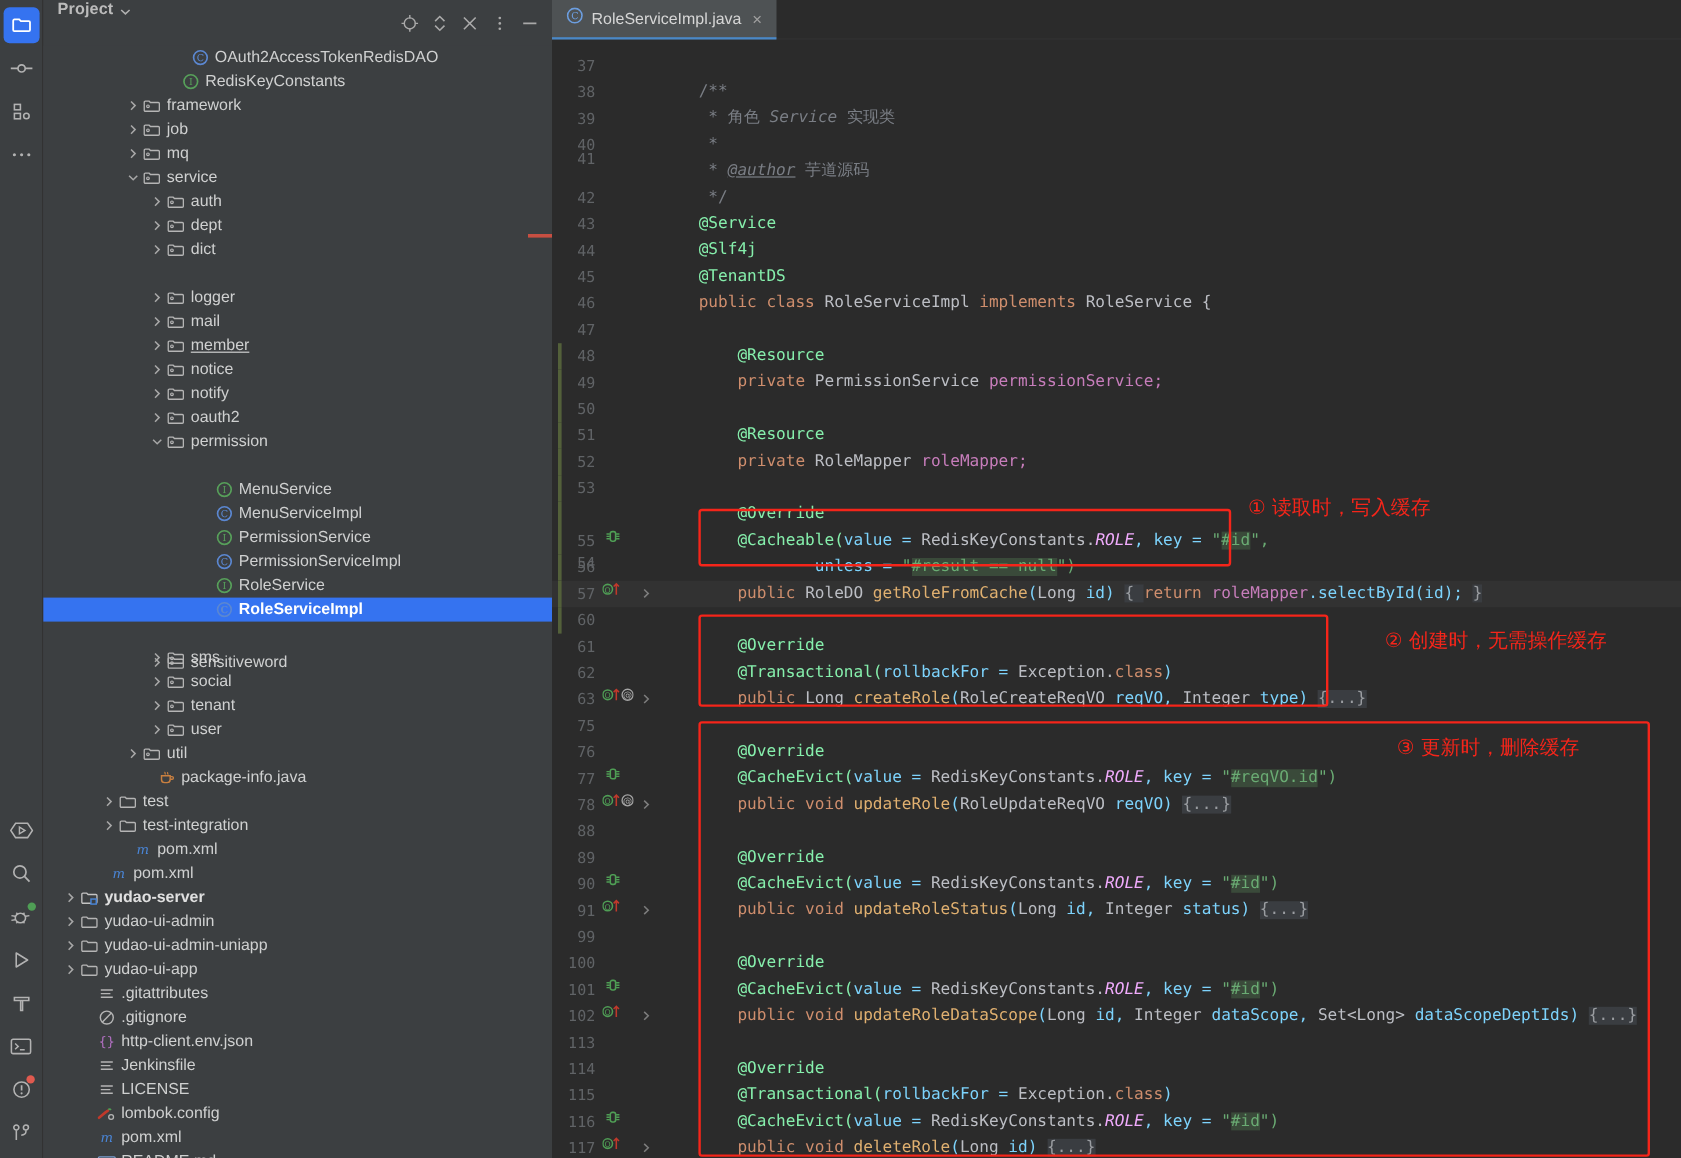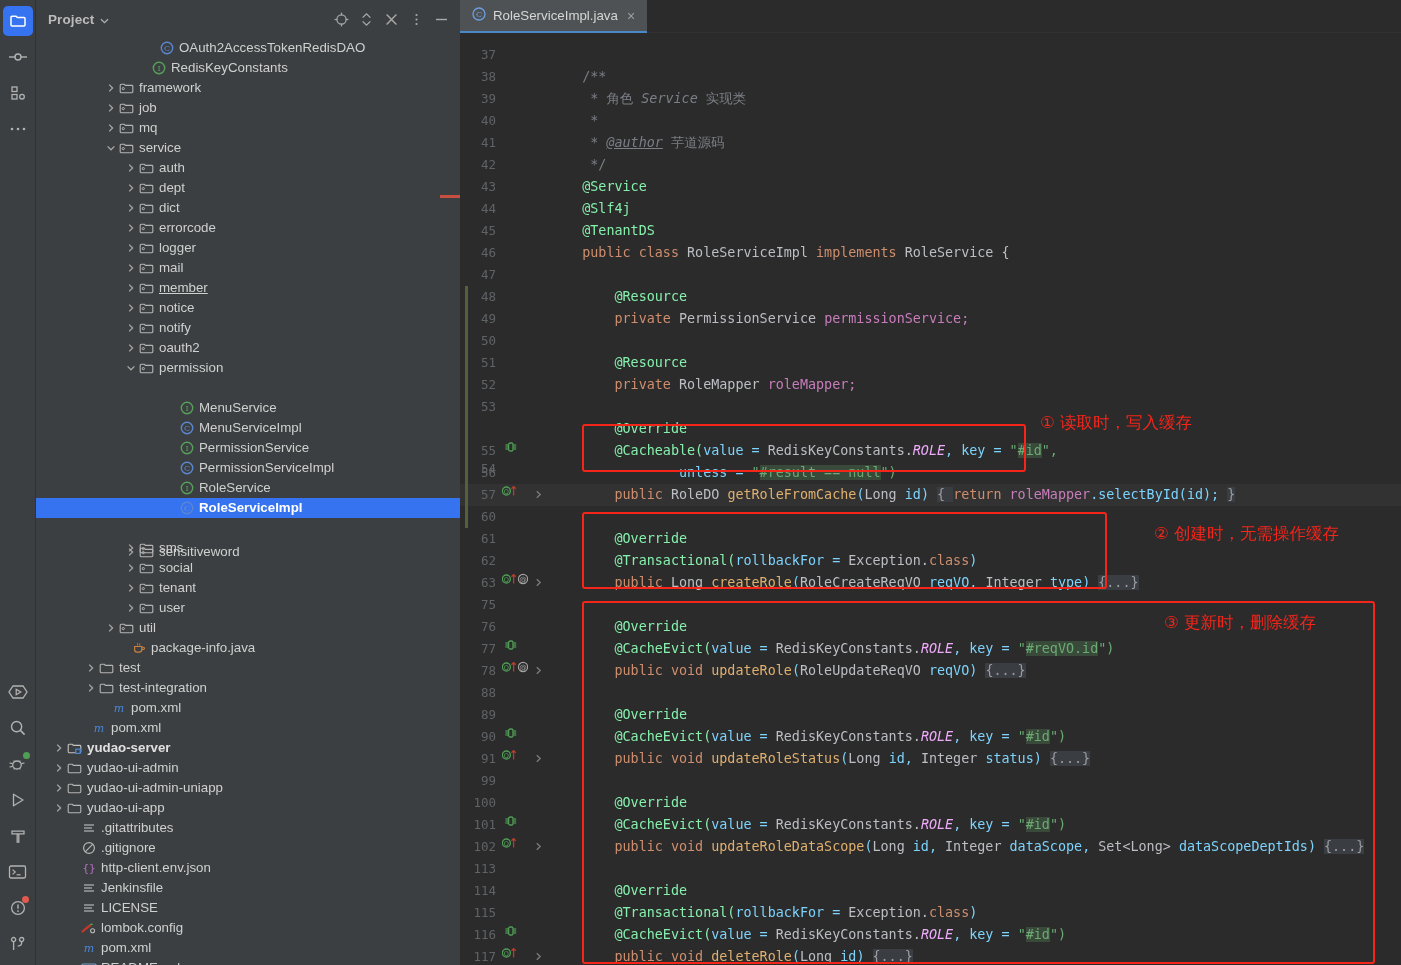--- a/index.html
+++ b/index.html
@@ -17,21 +17,21 @@
   .act-btn { width:30px; height:30px; margin-top:6px; display:flex; align-items:center;
              justify-content:center; border-radius:5px; position:relative; }
   .act-btn.active { background:#3573f0; }
   .act-btn svg { display:block; }
   .act-spacer { flex:1 1 auto; }
   .dot-badge { position:absolute; width:7px; height:7px; border-radius:50%; }
 
   
   #project-panel { width:424px; flex:0 0 424px; height:965px; background:#3c3f41;
                    display:flex; flex-direction:column; position:relative; }
-  #project-header { height:38px; flex:0 0 38px; display:flex; align-items:center;
+  #project-header { height:38px; flex:0 0 38px; display:flex; 
                     padding:0 8px 0 12px; }
   #project-title { color:#bbbbbb; font-size:13.5px; font-weight:700; letter-spacing:.1px;}
   .chev-sm { margin-left:6px; color:#b0b0b0; }
   #project-header-actions { margin-left:auto; display:flex; align-items:center; gap:3px; }
   .hdr-icon { width:22px; height:22px; display:flex; align-items:center; justify-content:center; }
 
   #tree { flex:1 1 auto; overflow:hidden; position:relative; background:#3c3f41; }
   .row { height:20px; display:flex; align-items:center; white-space:nowrap;
          font-size:13.3px; color:#cfd0d0; position:relative; }
   .row.selected { background:#3573f0; color:#ffffff; font-weight:700; }
@@ -365,34 +365,20 @@
             </svg>
           </span>
           <span class="icn">
             <svg width="15" height="13" viewBox="0 0 15 13">
               <path d="M1.2 3.2a.9.9 0 01.9-.9h3.2l1.1 1.1h6.5a.9.9 0 01.9.9v5.5a.9.9 0 01-.9.9H2.1a.9.9 0 01-.9-.9z" fill="none" stroke="#b5b5b5" stroke-width="1.1"></path>
               <circle cx="4.3" cy="6.6" r="1.1" fill="none" stroke="#b5b5b5" stroke-width="1"></circle>
             </svg>
           </span>
           <span class="lbl">dict</span>
         </div>
-        <div class="row" style="top: 180px; position: absolute; left: 0px; right: 0px;">
-          <span class="arrow" style="margin-left: 88px;">
-            <svg width="10" height="10" viewBox="0 0 10 10">
-              <path d="M3.2 1.6L6.6 5 3.2 8.4" fill="none" stroke="#a7a7a7" stroke-width="1.3"></path>
-            </svg>
-          </span>
-          <span class="icn">
-            <svg width="15" height="13" viewBox="0 0 15 13">
-              <path d="M1.2 3.2a.9.9 0 01.9-.9h3.2l1.1 1.1h6.5a.9.9 0 01.9.9v5.5a.9.9 0 01-.9.9H2.1a.9.9 0 01-.9-.9z" fill="none" stroke="#b5b5b5" stroke-width="1.1"></path>
-              <circle cx="4.3" cy="6.6" r="1.1" fill="none" stroke="#b5b5b5" stroke-width="1"></circle>
-            </svg>
-          </span>
-          <span class="lbl">errorcode</span>
-        </div>
         <div class="row" style="top: 200px; position: absolute; left: 0px; right: 0px;">
           <span class="arrow" style="margin-left: 88px;">
             <svg width="10" height="10" viewBox="0 0 10 10">
               <path d="M3.2 1.6L6.6 5 3.2 8.4" fill="none" stroke="#a7a7a7" stroke-width="1.3"></path>
             </svg>
           </span>
           <span class="icn">
             <svg width="15" height="13" viewBox="0 0 15 13">
               <path d="M1.2 3.2a.9.9 0 01.9-.9h3.2l1.1 1.1h6.5a.9.9 0 01.9.9v5.5a.9.9 0 01-.9.9H2.1a.9.9 0 01-.9-.9z" fill="none" stroke="#b5b5b5" stroke-width="1.1"></path>
               <circle cx="4.3" cy="6.6" r="1.1" fill="none" stroke="#b5b5b5" stroke-width="1"></circle>
@@ -835,21 +821,21 @@
       </div>
       <div id="tabbar-rest"></div>
     </div>
 
     <div id="code-wrap">
       <div id="gutter">
           <div class="ln" style="top: 11px;">37</div>
           <div class="ln" style="top: 33px;">38</div>
           <div class="ln" style="top: 55px;">39</div>
           <div class="ln" style="top: 77px;">40</div>
-          <div class="ln" style="top: 99px;">41</div>
+          <div class="ln" style="top: 89px;">41</div>
           <div class="ln" style="top: 121px;">42</div>
           <div class="ln" style="top: 143px;">43</div>
           <div class="ln" style="top: 165px;">44</div>
           <div class="ln" style="top: 187px;">45</div>
           <div class="ln" style="top: 209px;">46</div>
           <div class="ln" style="top: 231px;">47</div>
           <div class="mark-bar" style="top: 253px; height: 22px;"></div>
           <div class="ln" style="top: 253px;">48</div>
           <div class="mark-bar" style="top: 275px; height: 22px;"></div>
           <div class="ln" style="top: 275px;">49</div>

